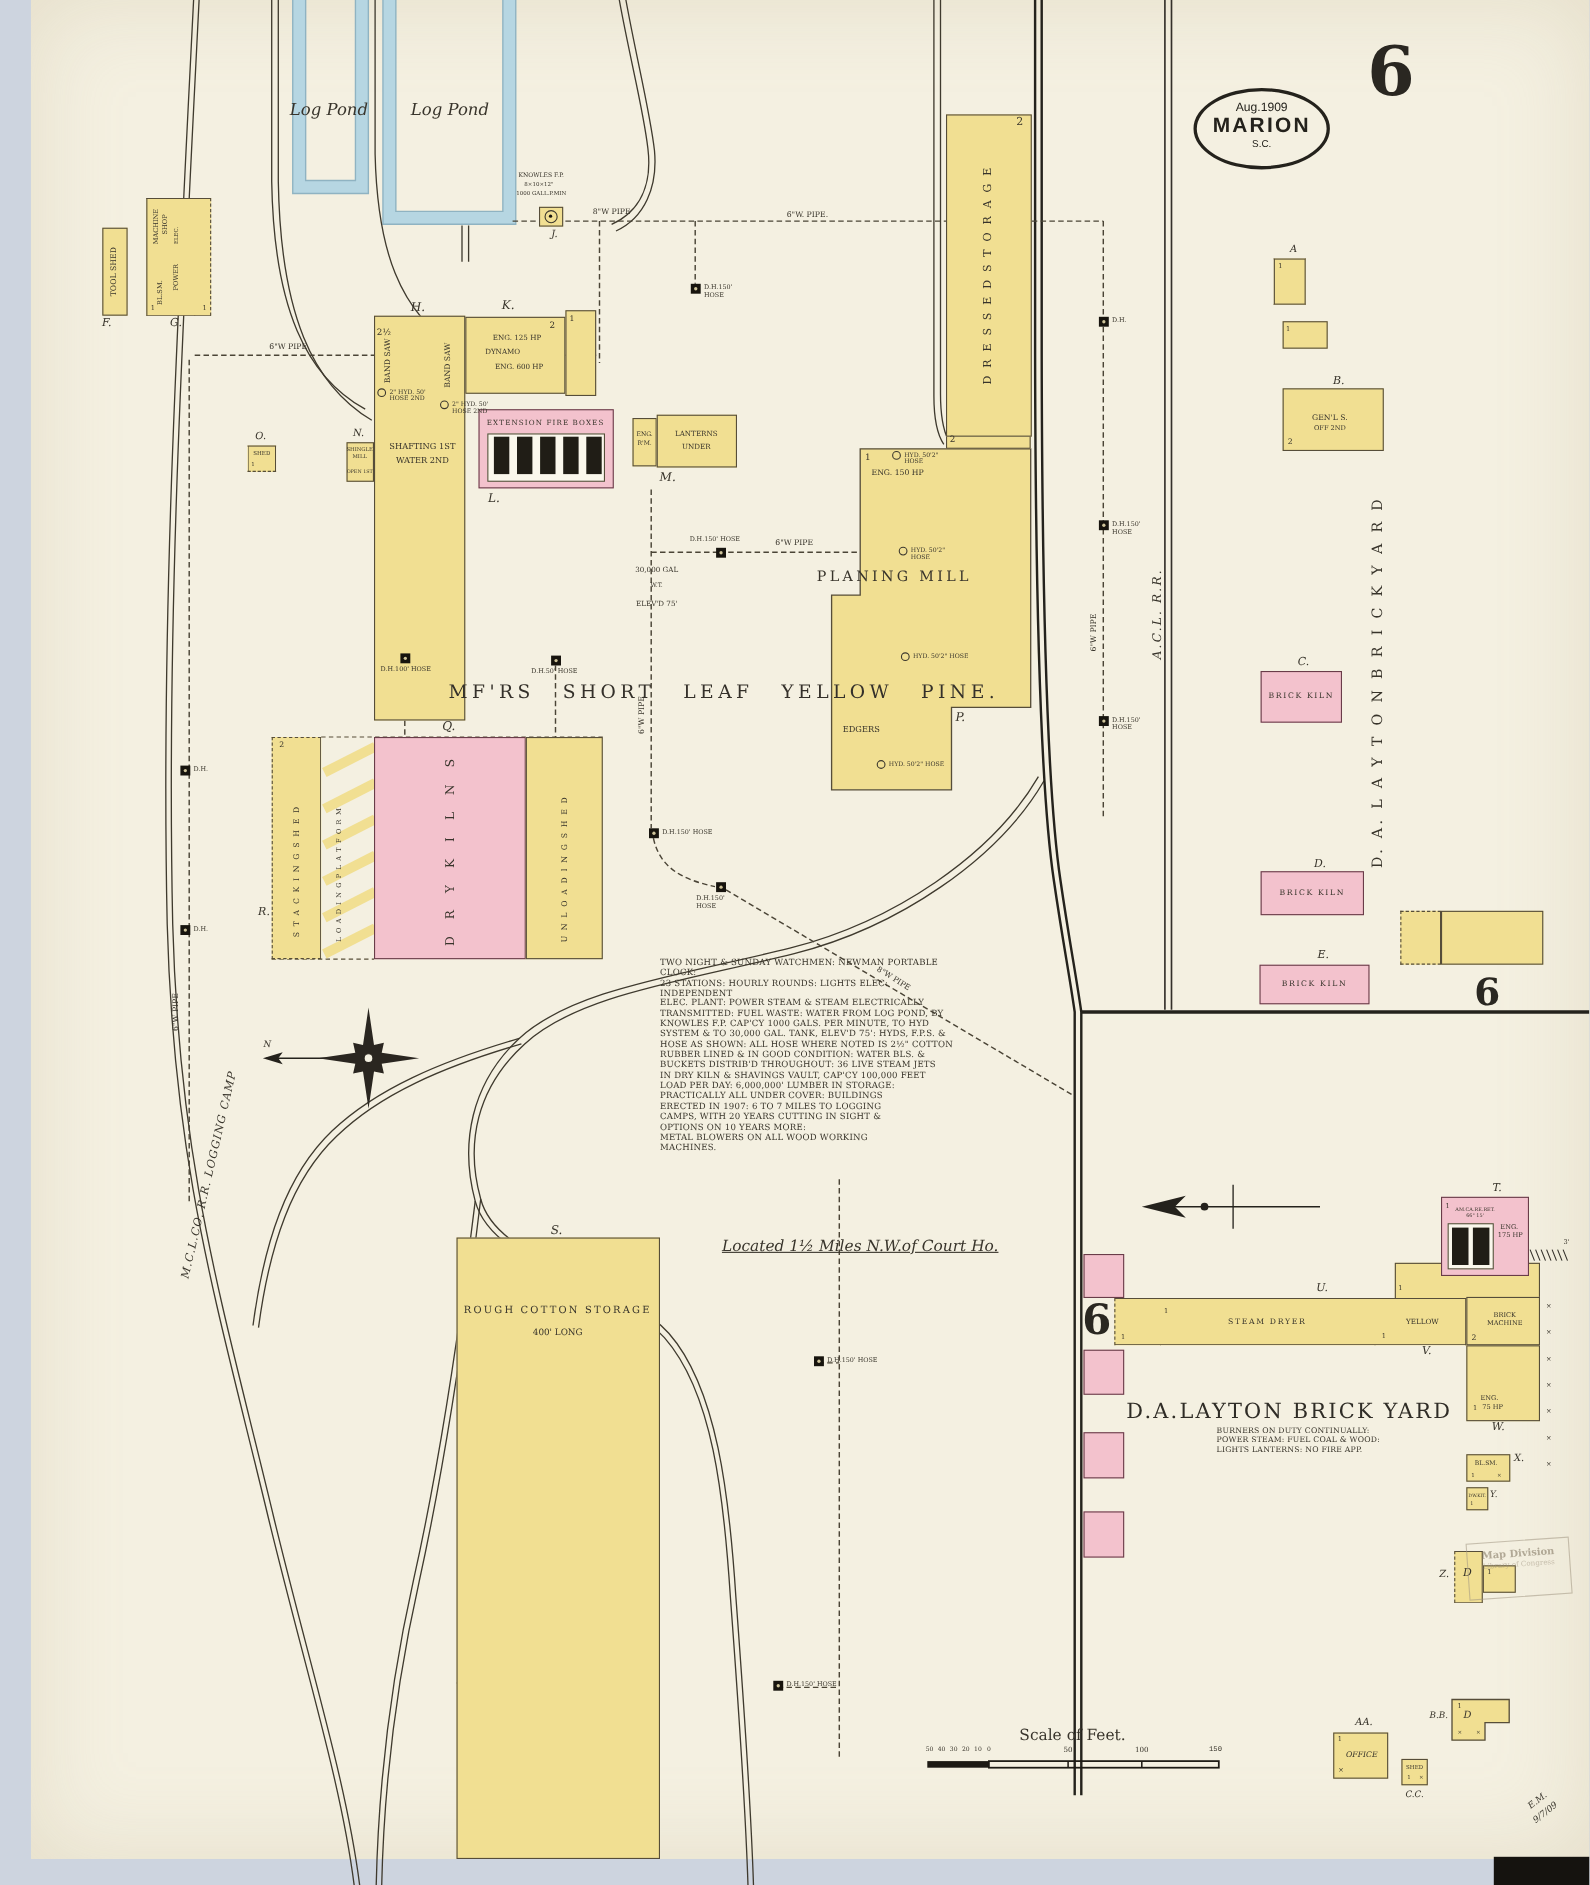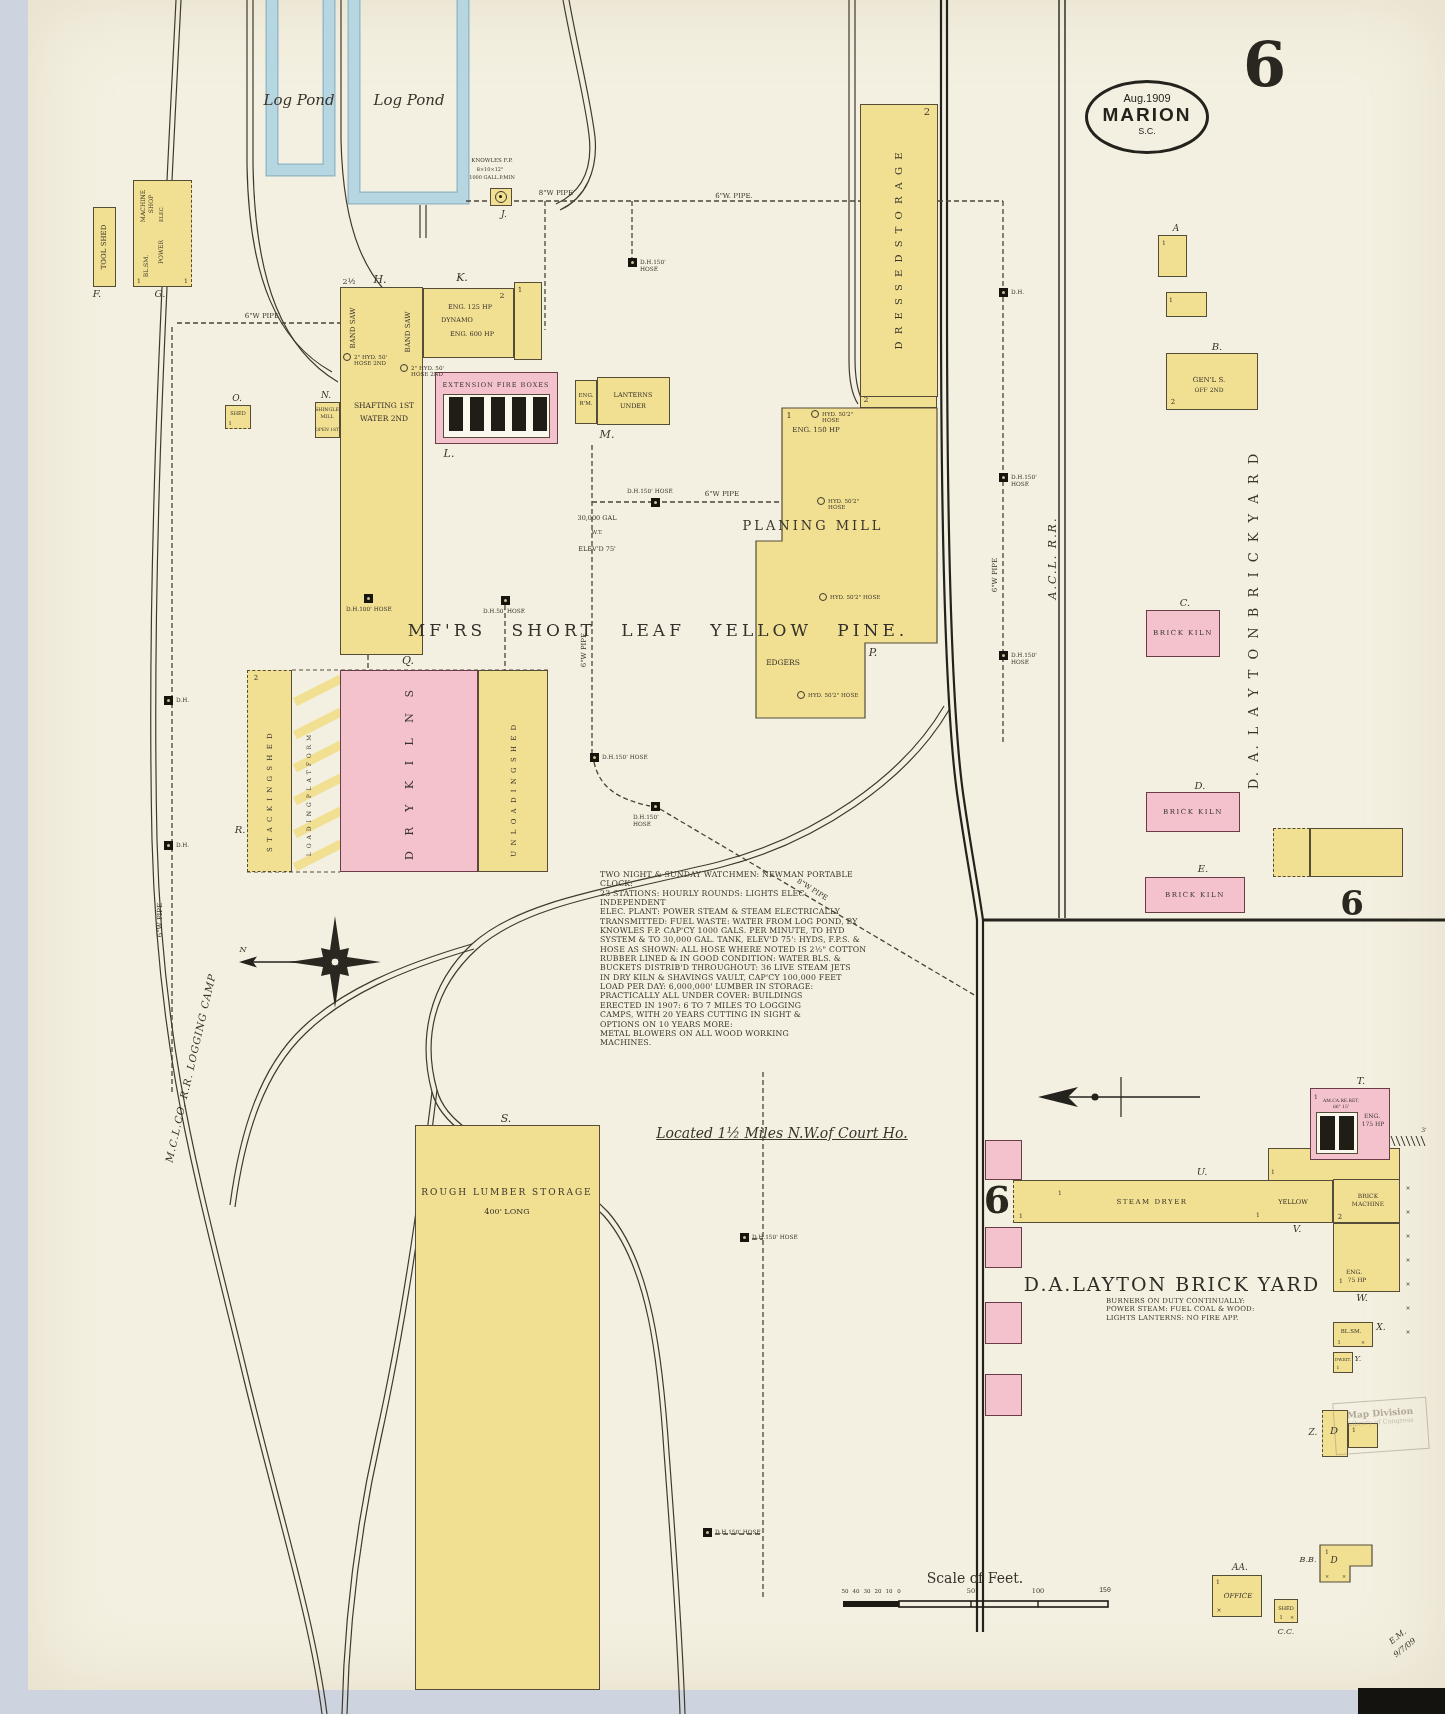--- a/index.html
+++ b/index.html
@@ -215,21 +215,21 @@
       <div class="txt title" style="left: 658px; top: 630px; font-size: 17px; transform: translate(-50%, -50%); letter-spacing: 4px; word-spacing: 16px;">MF'RS  SHORT  LEAF  YELLOW  PINE.</div>
       <div class="txt hand" style="left: 899px; top: 250px; font-size: 10px; transform: translate(-50%, -50%) rotate(-90deg); letter-spacing: 2px;">D R E S S E D    S T O R A G E</div>
       <div class="txt hand" style="left: 927px; top: 112px; font-size: 10px; transform: translate(-50%, -50%);">2</div>
       <div class="txt hand" style="left: 866px; top: 400px; font-size: 8px; transform: translate(-50%, -50%);">2</div>
       <div class="txt hand" style="left: 789px; top: 416px; font-size: 8px; transform: translate(-50%, -50%);">1</div>
       <div class="txt hand" style="left: 816px; top: 430px; font-size: 7px; transform: translate(-50%, -50%);">ENG. 150 HP</div>
       <div class="txt hand" style="left: 813px; top: 525px; font-size: 13px; transform: translate(-50%, -50%); letter-spacing: 3px;">PLANING MILL</div>
       <div class="txt letter" style="left: 873px; top: 652px; font-size: 11px; transform: translate(-50%, -50%);">P.</div>
       <div class="txt hand" style="left: 783px; top: 663px; font-size: 7.5px; transform: translate(-50%, -50%);">EDGERS</div>
       <div class="txt letter" style="left: 380px; top: 279px; font-size: 11px; transform: translate(-50%, -50%);">H.</div>
-      <div class="txt hand" style="left: 349px; top: 282px; font-size: 8px; transform: translate(-50%, -50%);">2½</div>
+      <div class="txt hand" style="left: 349px; top: 303px; font-size: 8px; transform: translate(-50%, -50%);">2½</div>
       <div class="txt hand" style="left: 353px; top: 328px; font-size: 7px; transform: translate(-50%, -50%) rotate(-90deg);">BAND SAW</div>
       <div class="txt hand" style="left: 408px; top: 332px; font-size: 7px; transform: translate(-50%, -50%) rotate(-90deg);">BAND SAW</div>
       <div class="txt hand" style="left: 384px; top: 406px; font-size: 7.5px; transform: translate(-50%, -50%);">SHAFTING 1ST</div>
       <div class="txt hand" style="left: 384px; top: 419px; font-size: 7.5px; transform: translate(-50%, -50%);">WATER 2ND</div>
       <div class="txt letter" style="left: 462px; top: 277px; font-size: 11px; transform: translate(-50%, -50%);">K.</div>
       <div class="txt hand" style="left: 502px; top: 296px; font-size: 8px; transform: translate(-50%, -50%);">2</div>
       <div class="txt hand" style="left: 470px; top: 307px; font-size: 6.5px; transform: translate(-50%, -50%);">ENG. 125 HP</div>
       <div class="txt hand" style="left: 457px; top: 320px; font-size: 6.5px; transform: translate(-50%, -50%);">DYNAMO</div>
       <div class="txt hand" style="left: 472px; top: 334px; font-size: 6.5px; transform: translate(-50%, -50%);">ENG. 600 HP</div>
       <div class="txt hand" style="left: 520px; top: 290px; font-size: 7px; transform: translate(-50%, -50%);">1</div>
@@ -274,21 +274,21 @@
       <div class="txt hand" style="left: 597px; top: 533px; font-size: 5.5px; transform: translate(-50%, -50%);">W.T.</div>
       <div class="txt hand" style="left: 597px; top: 549px; font-size: 6.5px; transform: translate(-50%, -50%);">ELEV'D 75'</div>
       <div class="txt letter" style="left: 408px; top: 660px; font-size: 11px; transform: translate(-50%, -50%);">Q.</div>
       <div class="txt hand" style="left: 256px; top: 678px; font-size: 7px; transform: translate(-50%, -50%);">2</div>
       <div class="txt letter" style="left: 240px; top: 830px; font-size: 10px; transform: translate(-50%, -50%);">R.</div>
       <div class="txt hand" style="left: 270px; top: 792px; font-size: 7px; transform: translate(-50%, -50%) rotate(-90deg); letter-spacing: 1.5px;">S T A C K I N G    S H E D</div>
       <div class="txt hand" style="left: 309px; top: 795px; font-size: 6px; transform: translate(-50%, -50%) rotate(-90deg); letter-spacing: 1px;">L O A D I N G   P L A T F O R M</div>
       <div class="txt hand" style="left: 409px; top: 772px; font-size: 11px; transform: translate(-50%, -50%) rotate(-90deg); letter-spacing: 6px;">D R Y    K I L N S</div>
       <div class="txt hand" style="left: 514px; top: 790px; font-size: 7px; transform: translate(-50%, -50%) rotate(-90deg); letter-spacing: 1.5px;">U N L O A D I N G    S H E D</div>
       <div class="txt letter" style="left: 506px; top: 1118px; font-size: 11px; transform: translate(-50%, -50%);">S.</div>
-      <div class="txt hand" style="left: 507px; top: 1192px; font-size: 9px; transform: translate(-50%, -50%); letter-spacing: 2px;">ROUGH  LUMBER  STORAGE</div>
+      <div class="txt hand" style="left: 507px; top: 1192px; font-size: 9px; transform: translate(-50%, -50%); letter-spacing: 2px;">ROUGH  COTTON  STORAGE</div>
       <div class="txt hand" style="left: 507px; top: 1212px; font-size: 8px; transform: translate(-50%, -50%);">400'  LONG</div>
       <div class="txt script" style="left: 243px; top: 950px; font-size: 8px; transform: translate(-50%, -50%);">N</div>
       <div class="txt letter" style="left: 1176px; top: 228px; font-size: 9px; transform: translate(-50%, -50%);">A</div>
       <div class="txt hand" style="left: 1164px; top: 243px; font-size: 6px; transform: translate(-50%, -50%);">1</div>
       <div class="txt hand" style="left: 1171px; top: 300px; font-size: 6px; transform: translate(-50%, -50%);">1</div>
       <div class="txt letter" style="left: 1217px; top: 347px; font-size: 10px; transform: translate(-50%, -50%);">B.</div>
       <div class="txt hand" style="left: 1209px; top: 380px; font-size: 7px; transform: translate(-50%, -50%);">GEN'L  S.</div>
       <div class="txt hand" style="left: 1209px; top: 390px; font-size: 6px; transform: translate(-50%, -50%);">OFF 2ND</div>
       <div class="txt hand" style="left: 1173px; top: 402px; font-size: 7px; transform: translate(-50%, -50%);">2</div>
       <div class="txt letter" style="left: 1185px; top: 603px; font-size: 10px; transform: translate(-50%, -50%);">C.</div>

